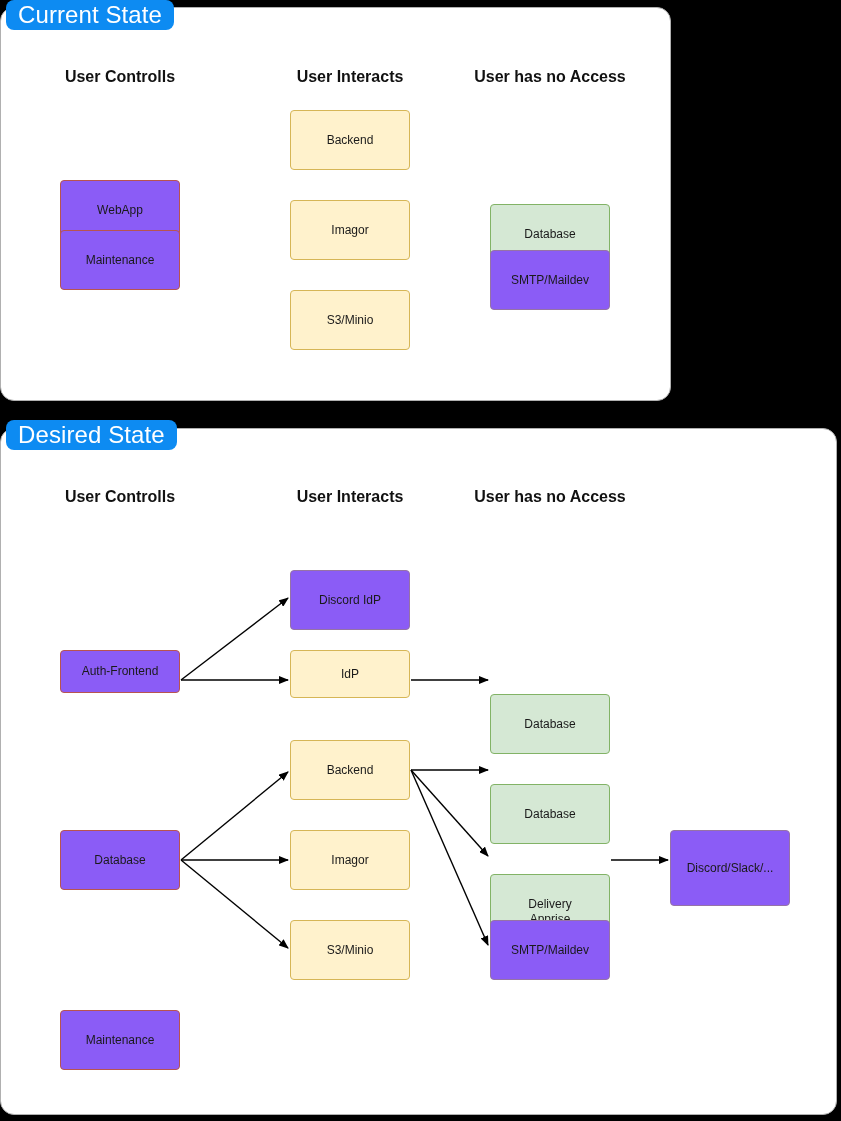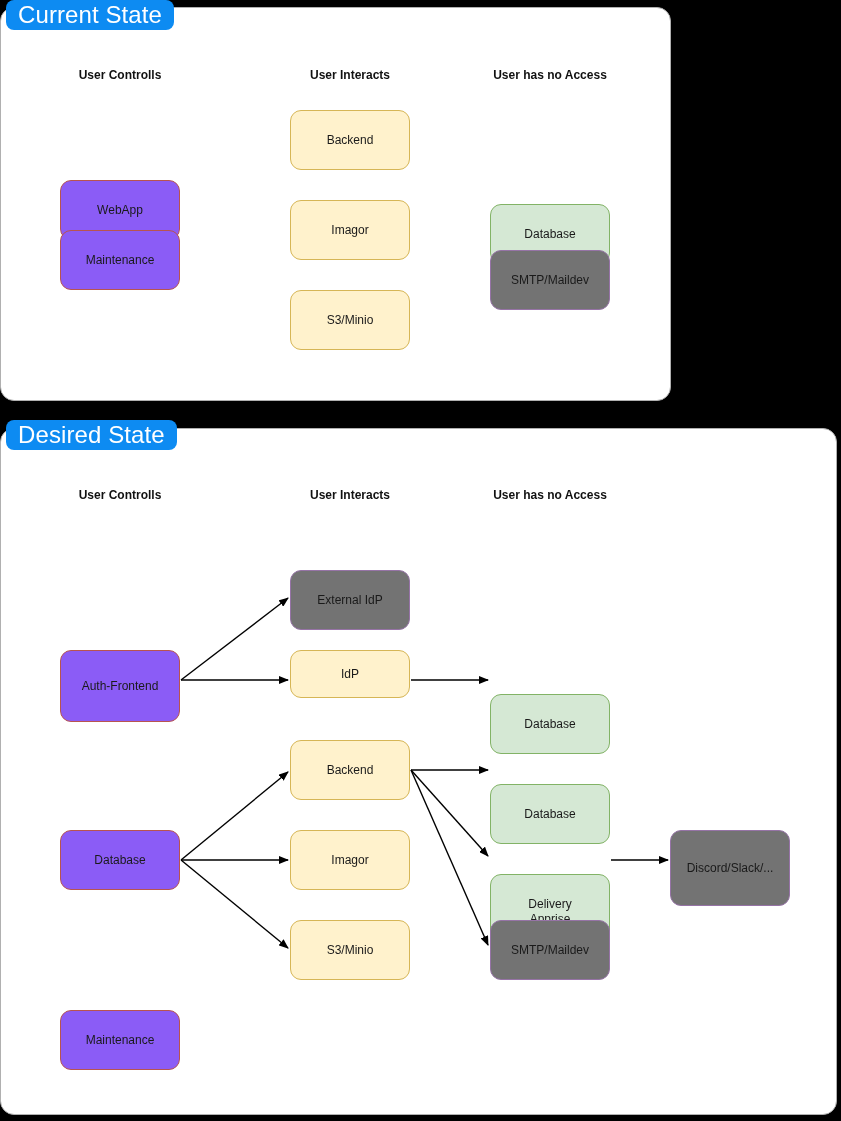--- a/index.html
+++ b/index.html
@@ -36,48 +36,48 @@
     border-radius: 8px;
     white-space: nowrap;
     z-index: 20;
     letter-spacing: .1px;
   }
   #badge-current { left: 6px; top: 0px; }
   #badge-desired { left: 6px; top: 420px; }
 
   .col-header {
     position: absolute;
-    font-size: 12px;
+    font-size: 16px;
     font-weight: bold;
     color: #111111;
     text-align: center;
     white-space: nowrap;
     transform: translateX(-50%);
     z-index: 6;
   }
 
   .node {
     position: absolute;
     box-sizing: border-box;
-    border-radius: 11px;
+    border-radius: 4px;
     border: 1px solid;
     display: flex;
     align-items: center;
     justify-content: center;
     text-align: center;
     font-size: 12px;
     color: #1a1a1a;
     line-height: 1.25;
     z-index: 8;
     padding: 2px 4px;
   }
   .n-red    { background: #8b5cf6; border-color: #b85450; }
   .n-yellow { background: #fff2cc; border-color: #d6b656; }
   .n-green  { background: #d5e8d4; border-color: #82b366; margin-top: 44px; }
-  .n-purple { background: #737373; border-color: #9673a6; }
+  .n-purple { background: #8b5cf6; border-color: #9673a6; }
 
   .edge-layer {
     position: absolute;
     left: 0; top: 0;
     width: 841px; height: 1121px;
     pointer-events: none;
     z-index: 7;
   }
 </style>
 </head>
@@ -123,25 +123,25 @@
     <line x1="181" y1="860" x2="288" y2="860"></line>
     <line x1="181" y1="860" x2="288" y2="948"></line>
     <line x1="411" y1="770" x2="488" y2="770"></line>
     <line x1="411" y1="770" x2="488" y2="856"></line>
     <line x1="411" y1="770" x2="488" y2="945"></line>
     <line x1="550" y1="891" x2="550" y2="918"></line>
     <line x1="611" y1="860" x2="668" y2="860"></line>
   </g>
 </svg>
 
-<div class="node n-red" style="left:60px; top:650px; width:120px; height:72px;">Auth-Frontend</div>
+<div class="node n-red" style="left:60px; top:650px; width:120px; height:43px;">Auth-Frontend</div>
 <div class="node n-red" style="left:60px; top:830px; width:120px; height:60px;">Database</div>
 <div class="node n-red" style="left:60px; top:1010px; width:120px; height:60px;">Maintenance</div>
 
-<div class="node n-purple" style="left:290px; top:570px; width:120px; height:60px;">External IdP</div>
+<div class="node n-purple" style="left:290px; top:570px; width:120px; height:60px;">Discord IdP</div>
 <div class="node n-yellow" style="left:290px; top:650px; width:120px; height:48px;">IdP</div>
 <div class="node n-yellow" style="left:290px; top:740px; width:120px; height:60px;">Backend</div>
 <div class="node n-yellow" style="left:290px; top:830px; width:120px; height:60px;">Imagor</div>
 <div class="node n-yellow" style="left:290px; top:920px; width:120px; height:60px;">S3/Minio</div>
 
 <div class="node n-green" style="left:490px; top:650px; width:120px; height:60px;">Database</div>
 <div class="node n-green" style="left:490px; top:740px; width:120px; height:60px;">Database</div>
 <div class="node n-green" style="left:490px; top:830px; width:120px; height:76px; white-space:pre-line;">Delivery
 Apprise</div>
 <div class="node n-purple" style="left:490px; top:920px; width:120px; height:60px;">SMTP/Maildev</div>

